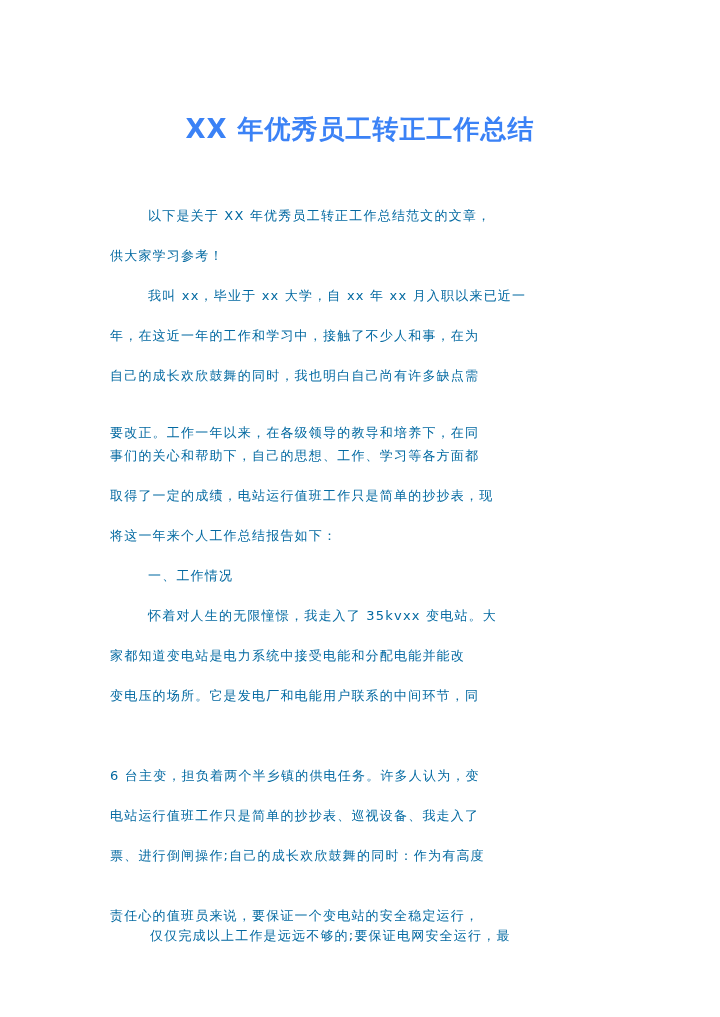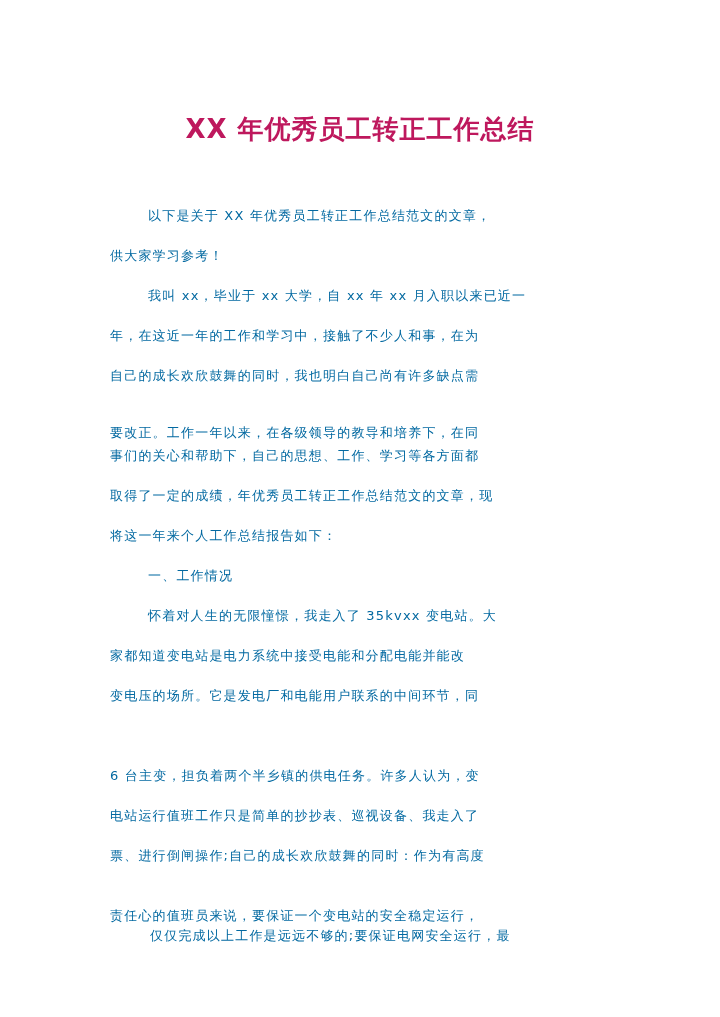--- a/index.html
+++ b/index.html
@@ -25,21 +25,21 @@
     }
     .title {
       position: absolute;
       top: 112px;
       left: 0;
       width: 720px;
       text-align: center;
       font-size: 26px;
       font-weight: bold;
       letter-spacing: 1px;
-      color: #be185d;
+      color: #3b82f6;
     }
     .line {
       position: absolute;
       left: 110px;
       font-size: 13px;
       line-height: 24px;
       white-space: nowrap;
       letter-spacing: 1.2px;
       color: #0369a1;
     }
@@ -53,21 +53,21 @@
 <div class="page">
   <div class="title">XX 年优秀员工转正工作总结</div>
 
   <div class="line indent" style="top:204px;">以下是关于 XX 年优秀员工转正工作总结范文的文章，</div>
   <div class="line" style="top:244px;">供大家学习参考！</div>
   <div class="line indent" style="top:284px;">我叫 xx，毕业于 xx 大学，自 xx 年 xx 月入职以来已近一</div>
   <div class="line" style="top:324px;">年，在这近一年的工作和学习中，接触了不少人和事，在为</div>
   <div class="line" style="top:364px;">自己的成长欢欣鼓舞的同时，我也明白自己尚有许多缺点需</div>
   <div class="line" style="top:397px;margin-top:24px;">要改正。工作一年以来，在各级领导的教导和培养下，在同</div>
   <div class="line" style="top:444px;">事们的关心和帮助下，自己的思想、工作、学习等各方面都</div>
-  <div class="line" style="top:484px;">取得了一定的成绩，年优秀员工转正工作总结范文的文章，现</div>
+  <div class="line" style="top:484px;">取得了一定的成绩，电站运行值班工作只是简单的抄抄表，现</div>
   <div class="line" style="top:524px;">将这一年来个人工作总结报告如下：</div>
   <div class="line indent" style="top:564px;">一、工作情况</div>
   <div class="line indent" style="top:604px;">怀着对人生的无限憧憬，我走入了 35kvxx 变电站。大</div>
   <div class="line" style="top:644px;">家都知道变电站是电力系统中接受电能和分配电能并能改</div>
   <div class="line" style="top:684px;">变电压的场所。它是发电厂和电能用户联系的中间环节，同</div>
   <div class="line" style="top:764px;">6 台主变，担负着两个半乡镇的供电任务。许多人认为，变</div>
   <div class="line" style="top:804px;">电站运行值班工作只是简单的抄抄表、巡视设备、我走入了</div>
   <div class="line" style="top:844px;">票、进行倒闸操作;自己的成长欢欣鼓舞的同时：作为有高度</div>
   <div class="line" style="top:884px;margin-top:20px;">责任心的值班员来说，要保证一个变电站的安全稳定运行，</div>
   <div class="line" style="top:924px;margin-left:40px;">仅仅完成以上工作是远远不够的;要保证电网安全运行，最</div>

